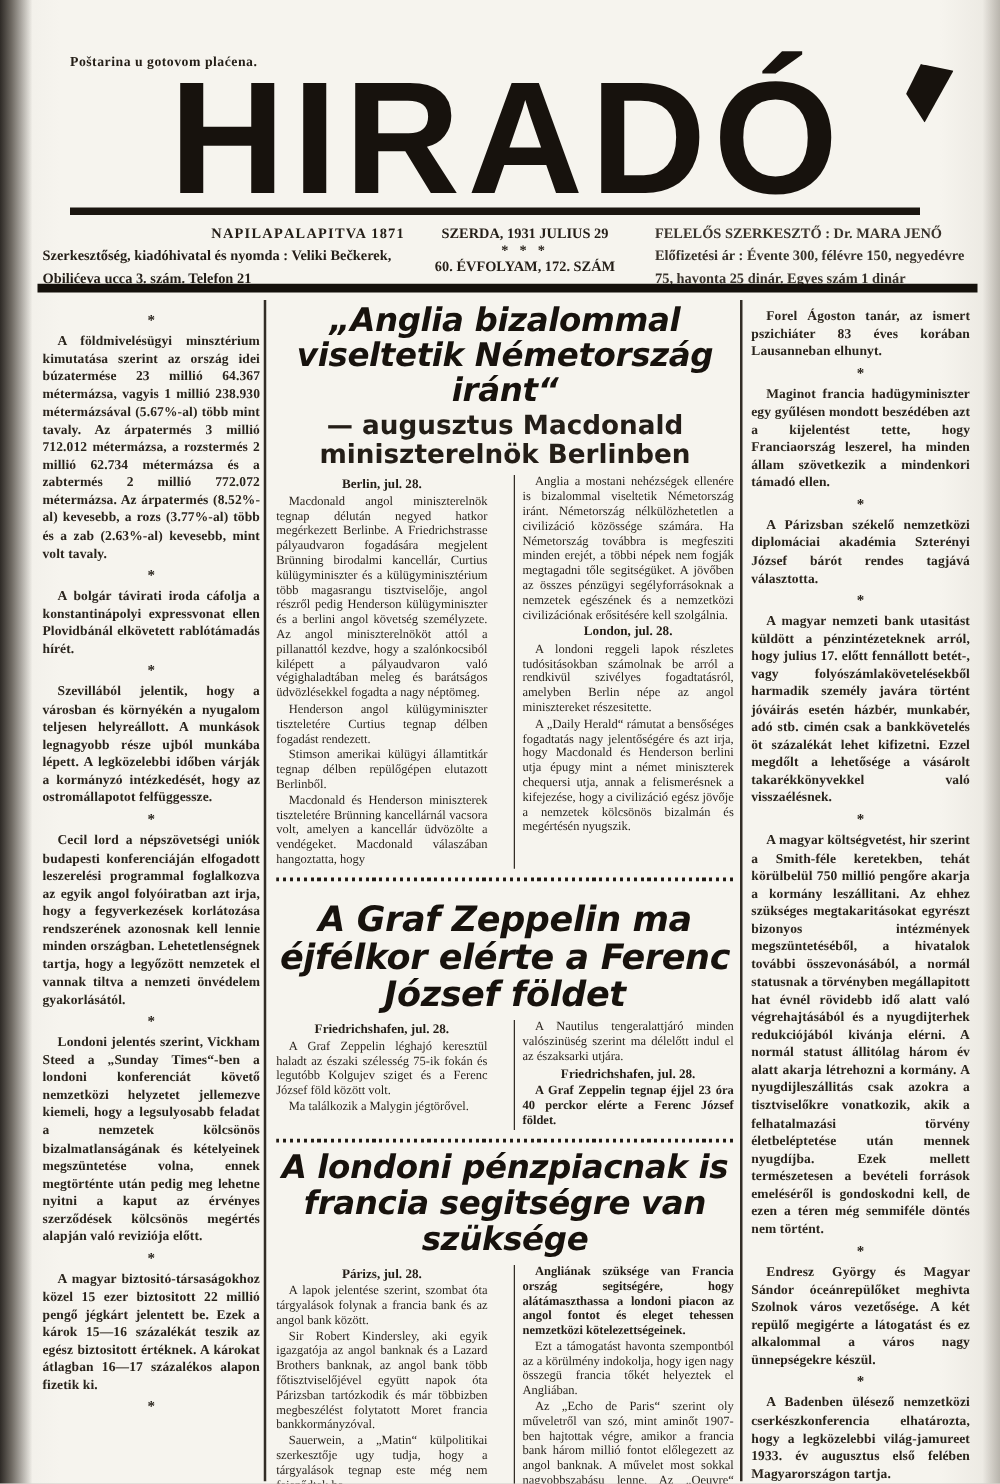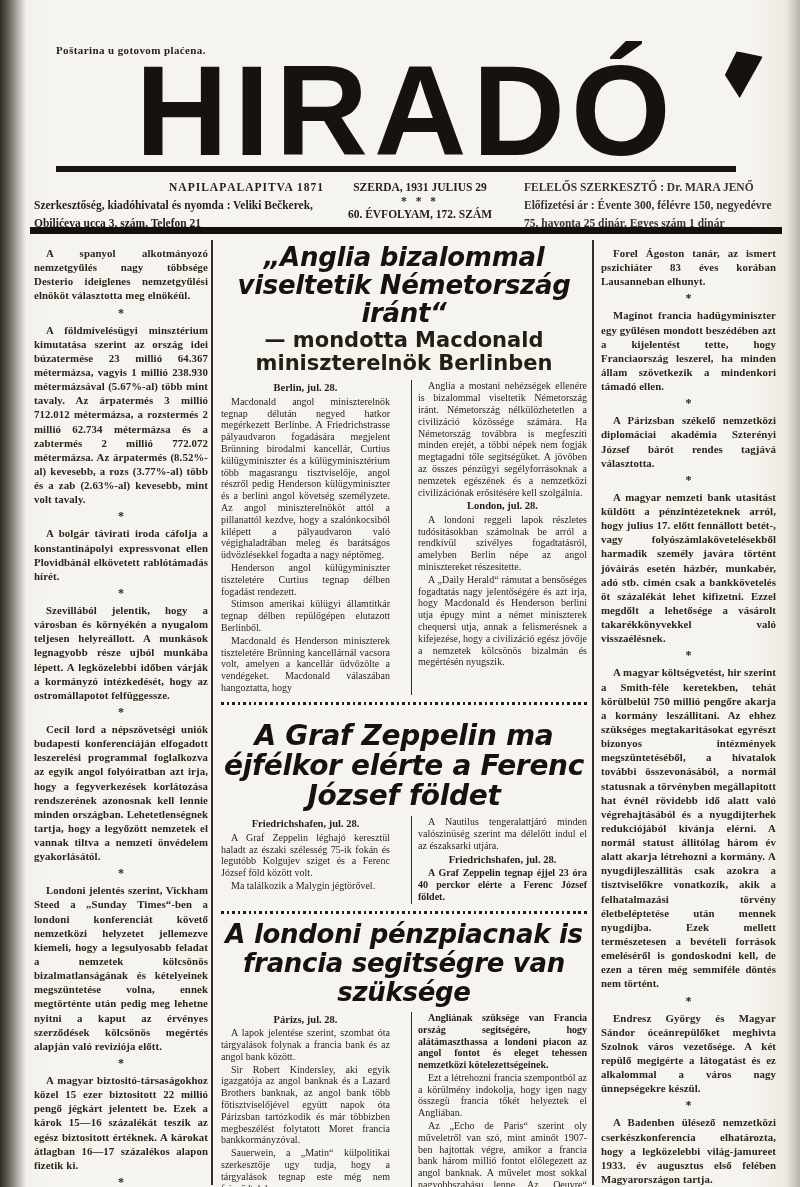--- a/index.html
+++ b/index.html
@@ -83,21 +83,20 @@
       <div>60. ÉVFOLYAM, 172. SZÁM</div>
     </div>
     <div class="info-right">
       <div>FELELŐS SZERKESZTŐ : Dr. MARA JENŐ</div>
       <div>Előfizetési ár : Évente 300, félévre 150, negyedévre 75, havonta 25 dinár. Egyes szám 1 dinár</div>
     </div>
   </div>
   <div class="rule-full"></div>
 
   <div class="col-side col-left">
-    <p>A spanyol alkotmányozó nemzetgyűlés nagy többsége Desterio ideiglenes nemzetgyűlési elnököt választotta meg elnökéül.</p>
     <div class="psep">*</div>
     <p>A földmivelésügyi minsztérium kimutatása szerint az ország idei búzatermése 23 millió 64.367 métermázsa, vagyis 1 millió 238.930 métermázsával (5.67%-al) több mint tavaly. Az árpatermés 3 millió 712.012 métermázsa, a rozstermés 2 millió 62.734 métermázsa és a zabtermés 2 millió 772.072 métermázsa. Az árpatermés (8.52%-al) kevesebb, a rozs (3.77%-al) több és a zab (2.63%-al) kevesebb, mint volt tavaly.</p>
     <div class="psep">*</div>
     <p>A bolgár távirati iroda cáfolja a konstantinápolyi expressvonat ellen Plovidbánál elkövetett rablótámadás hírét.</p>
     <div class="psep">*</div>
     <p>Szevillából jelentik, hogy a városban és környékén a nyugalom teljesen helyreállott. A munkások legnagyobb része ujból munkába lépett. A legközelebbi időben várják a kormányzó intézkedését, hogy az ostromállapotot felfüggessze.</p>
     <div class="psep">*</div>
     <p>Cecil lord a népszövetségi uniók budapesti konferenciáján elfogadott leszerelési programmal foglalkozva az egyik angol folyóiratban azt irja, hogy a fegyverkezések korlátozása rendszerének azonosnak kell lennie minden országban. Lehetetlenségnek tartja, hogy a legyőzött nemzetek el vannak tiltva a nemzeti önvédelem gyakorlásától.</p>
     <div class="psep">*</div>
     <p>Londoni jelentés szerint, Vickham Steed a „Sunday Times“-ben a londoni konferenciát követő nemzetközi helyzetet jellemezve kiemeli, hogy a legsulyosabb feladat a nemzetek kölcsönös bizalmatlanságának és kételyeinek megszüntetése volna, ennek megtörténte után pedig meg lehetne nyitni a kaput az érvényes szerződések kölcsönös megértés alapján való reviziója előtt.</p>
@@ -106,21 +105,21 @@
     <div class="psep">*</div>
 
   </div>
 
   <div class="vdiv vdiv1"></div>
 
   <div class="col-mid">
 
     <section>
       <h2 class="hl hl-1">„Anglia bizalommal viseltetik Németország iránt“</h2>
-      <h3 class="hl-sub">— mondotta Macdonald miniszterelnök Berlinben</h3>
+      <h3 class="hl-sub">— augusztus Macdonald miniszterelnök Berlinben</h3>
       <div class="subcols">
         <div class="subcol scl">
           <div class="dateline">Berlin, jul. 28.</div>
           <p>Macdonald angol miniszterelnök tegnap délután negyed hatkor megérkezett Berlinbe. A Friedrichstrasse pályaudvaron fogadására megjelent Brünning birodalmi kancellár, Curtius külügyminiszter és a külügyminisztérium több magasrangu tisztviselője, angol részről pedig Henderson külügyminiszter és a berlini angol követség személyzete. Az angol miniszterelnököt attól a pillanattól kezdve, hogy a szalónkocsiból kilépett a pályaudvaron való végighaladtában meleg és barátságos üdvözlésekkel fogadta a nagy néptömeg.</p>
           <p>Henderson angol külügyminiszter tiszteletére Curtius tegnap délben fogadást rendezett.</p>
           <p>Stimson amerikai külügyi államtitkár tegnap délben repülőgépen elutazott Berlinből.</p>
           <p>Macdonald és Henderson miniszterek tiszteletére Brünning kancellárnál vacsora volt, amelyen a kancellár üdvözölte a vendégeket. Macdonald válaszában hangoztatta, hogy</p>
         </div>
         <div class="subcol scr">
           <p>Anglia a mostani nehézségek ellenére is bizalommal viseltetik Németország iránt. Németország nélkülözhetetlen a civilizáció közössége számára. Ha Németország továbbra is megfesziti minden erejét, a többi népek nem fogják megtagadni tőle segitségüket. A jövőben az összes pénzügyi segélyforrásoknak a nemzetek egészének és a nemzetközi civilizációnak erősitésére kell szolgálnia.</p>
@@ -155,21 +154,21 @@
       <h2 class="hl hl-3">A londoni pénzpiacnak is francia segitségre van szüksége</h2>
       <div class="subcols">
         <div class="subcol scl">
           <div class="dateline">Párizs, jul. 28.</div>
           <p>A lapok jelentése szerint, szombat óta tárgyalások folynak a francia bank és az angol bank között.</p>
           <p>Sir Robert Kindersley, aki egyik igazgatója az angol banknak és a Lazard Brothers banknak, az angol bank több főtisztviselőjével együtt napok óta Párizsban tartózkodik és már többizben megbeszélést folytatott Moret francia bankkormányzóval.</p>
           <p>Sauerwein, a „Matin“ külpolitikai szerkesztője ugy tudja, hogy a tárgyalások tegnap este még nem fejeződtek be.</p>
         </div>
         <div class="subcol scr">
           <p class="lead">Angliának szüksége van Francia ország segitségére, hogy alátámaszthassa a londoni piacon az angol fontot és eleget tehessen nemzetközi kötelezettségeinek.</p>
-          <p>Ezt a létrehozni francia szempontból az a körülmény indokolja, hogy igen nagy összegü francia tőkét helyeztek el Angliában.</p>
+          <p>Ezt a támogatást havonta szempontból az a körülmény indokolja, hogy igen nagy összegü francia tőkét helyeztek el Angliában.</p>
           <p>Az „Echo de Paris“ szerint oly műveletről van szó, mint aminőt 1907-ben hajtottak végre, amikor a francia bank három millió fontot előlegezett az angol banknak. A művelet most sokkal nagyobbszabásu lenne. Az „Oeuvre“ szerint 20 millió font sterling előlegről beszélnek.</p>
         </div>
       </div>
     </section>
 
   </div>
 
   <div class="vdiv vdiv2"></div>
 
   <div class="col-side col-right">

